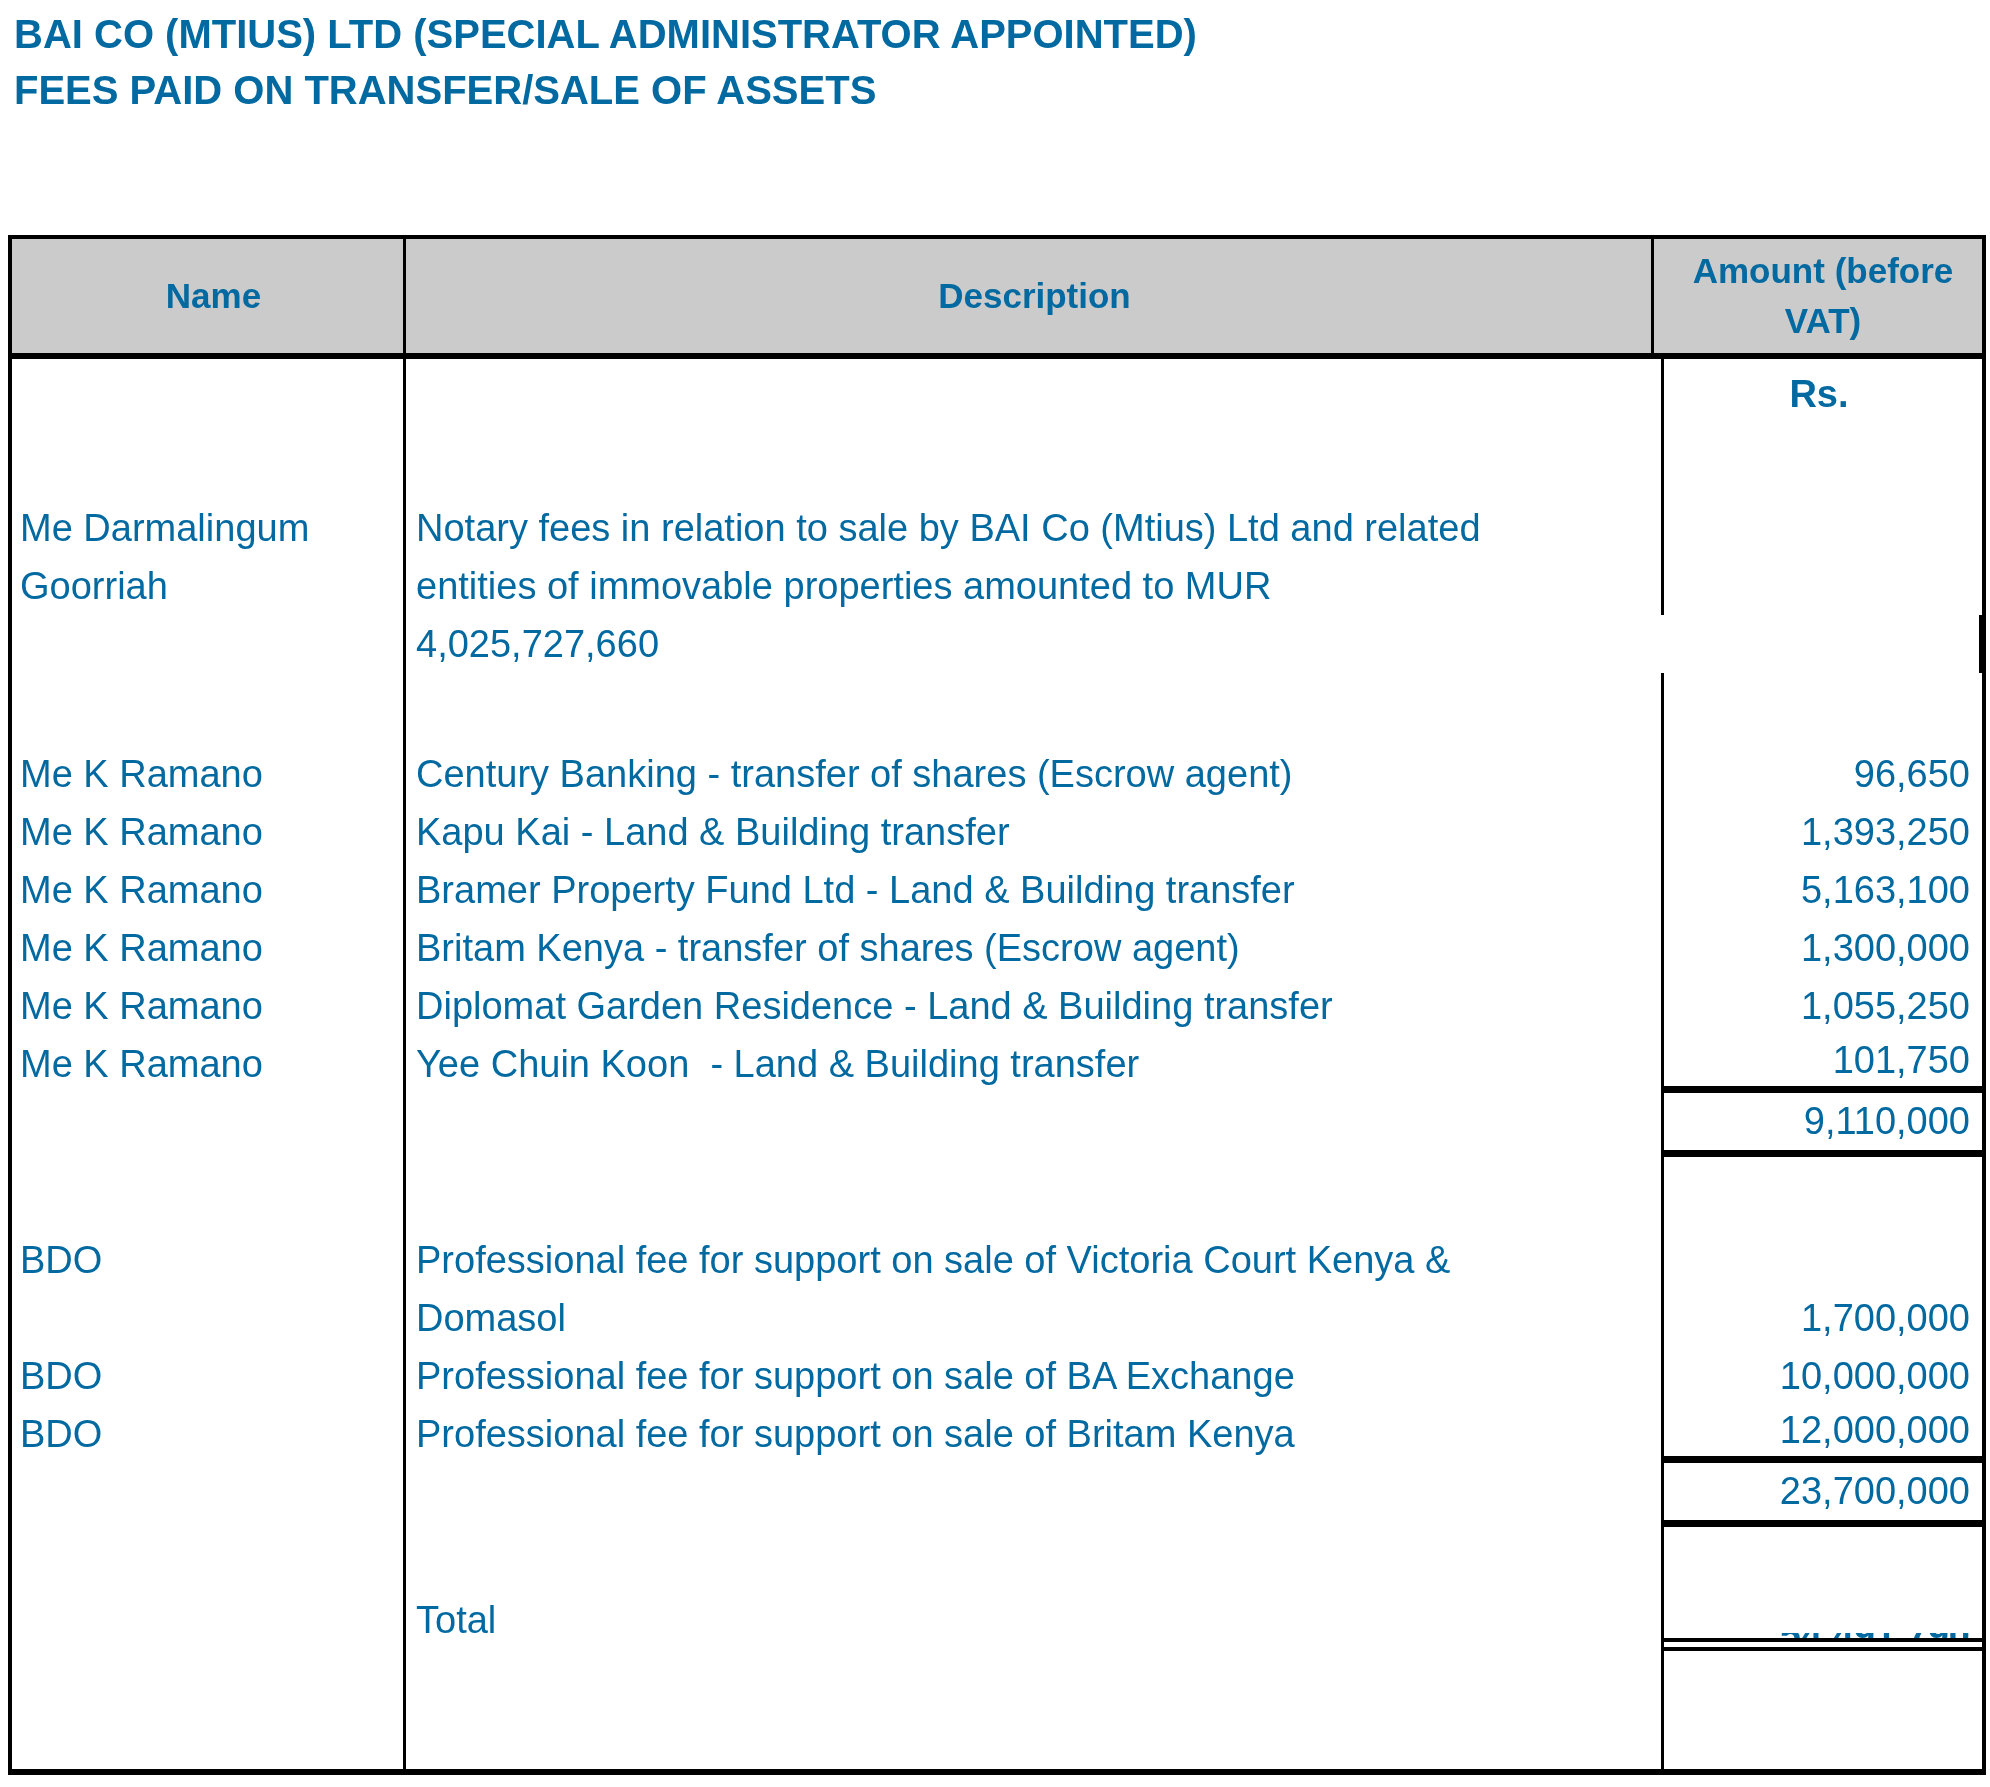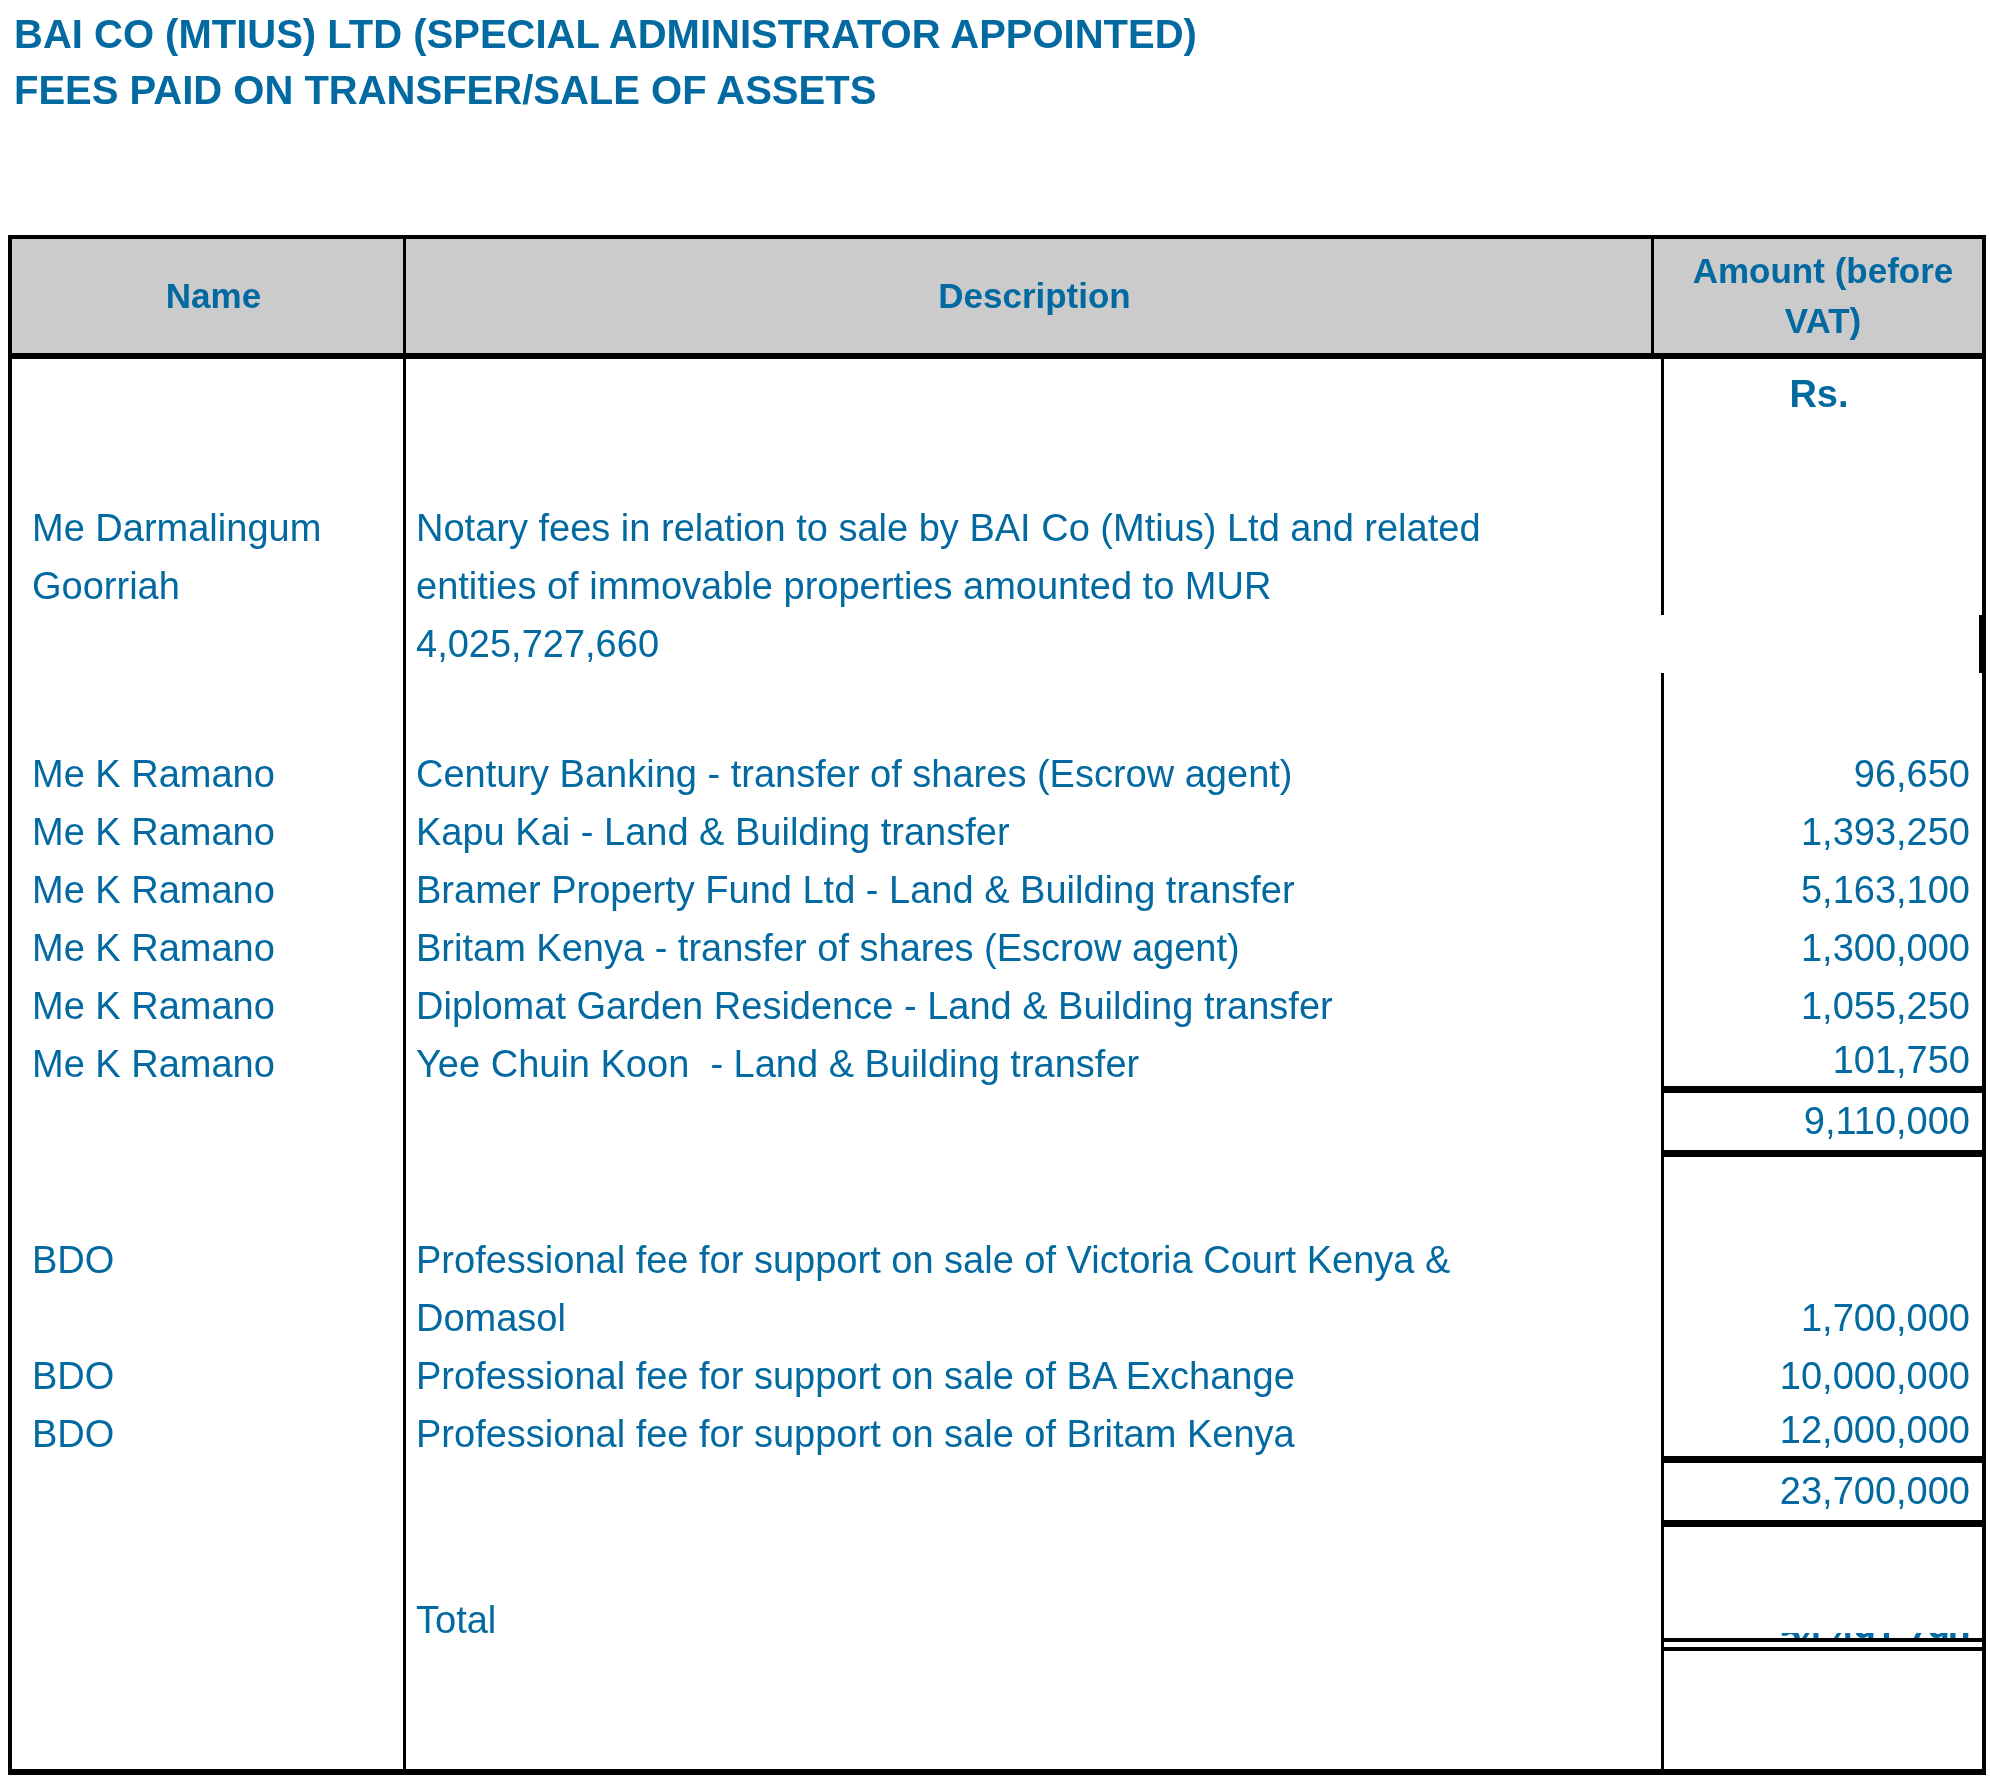--- a/index.html
+++ b/index.html
@@ -19,21 +19,21 @@
   }
   .thead {
     display:flex; height:120px; flex:0 0 auto;
     background:#cbcbcb; border-bottom:6px solid #000;
     font-weight:700; font-size:35px;
   }
   .th { display:flex; align-items:center; justify-content:center; text-align:center; padding:0 4px; line-height:50px; }
   .row { display:flex; flex:0 0 auto; }
   .cell { display:flex; align-items:center; font-size:38px; white-space:pre; overflow:hidden; }
 
-  .c-name   { width:391px; padding-left:20px; }
+  .c-name   { width:391px; padding-left:8px; }
   .c-desc   { flex:1; border-left:3px solid #000; border-right:3px solid #000; padding-left:10px; }
   .c-amount { width:318px; justify-content:flex-end; padding:0 12px 0 4px; }
   .th.c-name, .th.c-desc { padding-left:16px; justify-content:center; }
   .th.c-amount { justify-content:center; padding:0 4px;margin-left:10px; }
 
   .h58{height:58px} .h62{height:62px} .h64{height:64px}
   .h70{height:70px} .h72{height:72px} .h74{height:74px}
   .grow{flex:1 1 auto}
 
   .amt-center { justify-content:center; font-weight:700; }

